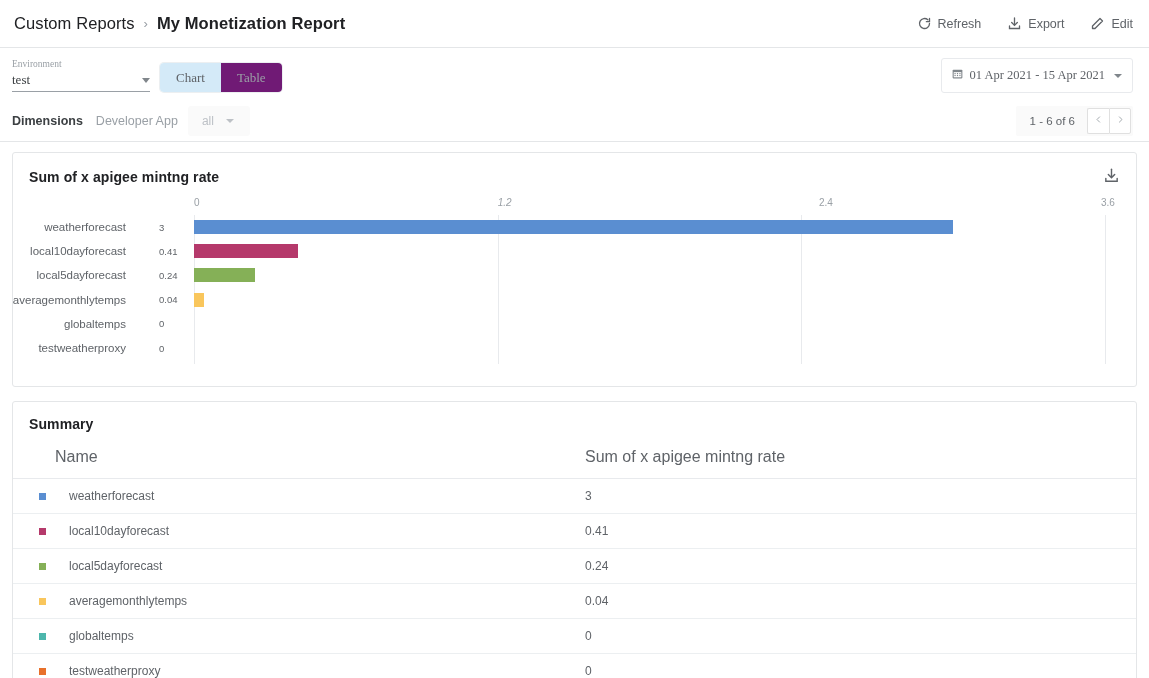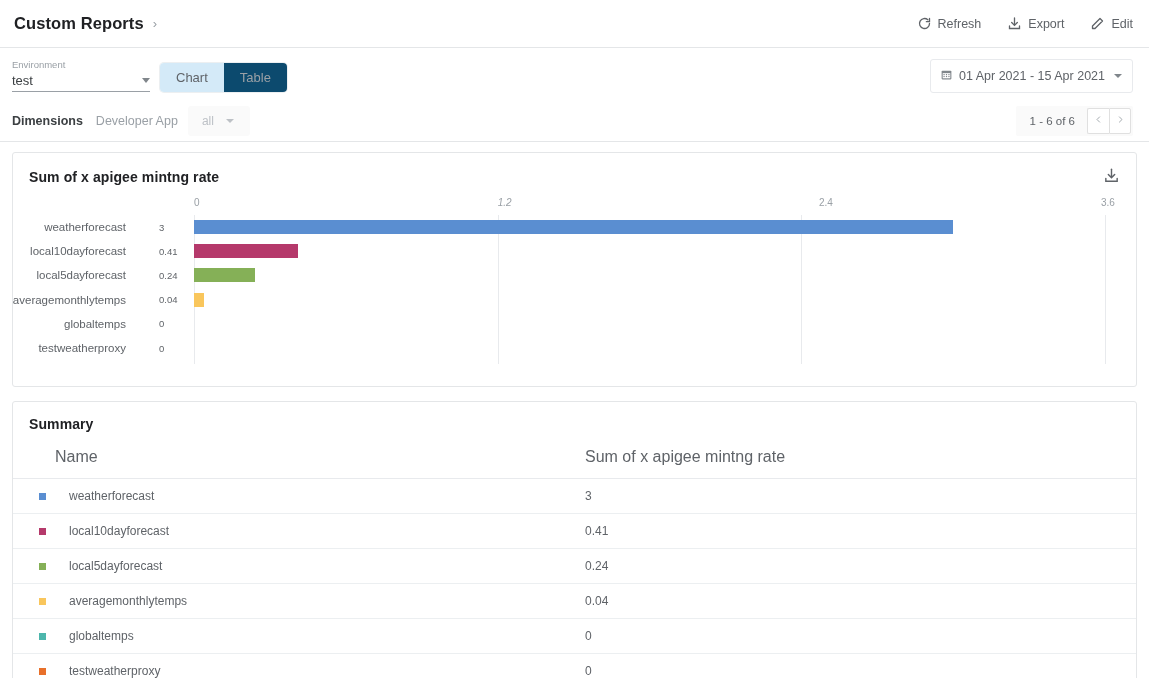--- a/index.html
+++ b/index.html
@@ -16,41 +16,42 @@
   .topbar {
     height: 48px;
     display: flex;
     align-items: center;
     padding: 0 16px 0 14px;
     border-bottom: 1px solid #e4e6e8;
     background: #fff;
   }
   .breadcrumb { display: flex; align-items: center; gap: 9px; }
   .bc-root {
-    font-size: 16.5px; font-weight: bold; color: #202124; letter-spacing: .1px;
+    font-size: 16.5px; font-weight: normal; color: #202124; letter-spacing: .1px;
   }
   .bc-sep { font-size: 13px; color: #9aa0a6; }
   .bc-current {
     font-size: 16.5px; font-weight: bold; color: #202124; letter-spacing: .1px;
   }
   .topbar-actions { margin-left: auto; display: flex; align-items: center; gap: 26px; }
   .act {
     display: flex; align-items: center; gap: 6px;
     font-size: 12.5px; color: #5f6368; cursor: pointer;
     background: none; border: 0; padding: 2px 0; font-family: inherit;
   }
   .act svg { display: block; }
 
   
   .controls {
     height: 52px;
     display: flex;
     align-items: flex-end;
     padding: 0 16px 6px 12px;
     position: relative;
+    font-family: Liberation Serif, serif;
   }
   .env-field { width: 138px; margin-bottom: 2px; position: relative; }
   .env-label { font-size: 9.5px; color: #9aa0a6; line-height: 12px; margin-bottom: 2px; }
   .env-row {
     display: flex; align-items: baseline;
     border-bottom: 1px solid #9aa0a6;
     padding-bottom: 3px;
   }
   .env-value { font-size: 13px; color: #3c4043; }
   .caret {
@@ -61,21 +62,21 @@
     border-top: 5px solid #80868b;
     align-self: center;
   }
   .seg {
     display: flex; margin-left: 10px; margin-bottom: 2px;
     border-radius: 4px; overflow: hidden;
     box-shadow: 0 0 0 1px #eceff1;
   }
   .seg-btn {
     font-size: 13px; padding: 7px 16px 7px 16px;
-    background: #0c4a6e; color: #9aa0a6; cursor: pointer;
+    background: #701a75; color: #9aa0a6; cursor: pointer;
     border: 0; font-family: inherit; line-height: 15px;
   }
   .seg-btn.active { background: #d4eaf8; color: #5f6368; }
 
   .daterange {
     margin-left: auto;
     display: flex; align-items: center; gap: 2px;
     border: 1px solid #e8eaed; border-radius: 3px;
     padding: 8px 10px 8px 9px;
     font-size: 12.5px; color: #5f6368; cursor: pointer; background: #fff;
@@ -204,20 +205,21 @@
   .swatch { width: 7px; height: 7px; display: inline-block; }
   .pad-name { padding-left: 14px; }
 </style>
 </head>
 <body>
 
 <div class="topbar">
   <div class="breadcrumb">
     <span class="bc-root">Custom Reports</span>
     <span class="bc-sep">›</span>
+    <span class="bc-current">My Monetization Report</span>
   </div>
   <div class="topbar-actions">
     <button class="act">
       <span>
         <svg width="15" height="15" viewBox="0 0 24 24" fill="none" stroke="#5f6368" stroke-width="2.1" stroke-linecap="round">
           <path d="M20 12a8 8 0 1 1-2.6-5.9"></path>
             <path d="M20 4v5h-5"></path>
         </svg>
       </span>
       <span>Refresh</span>

